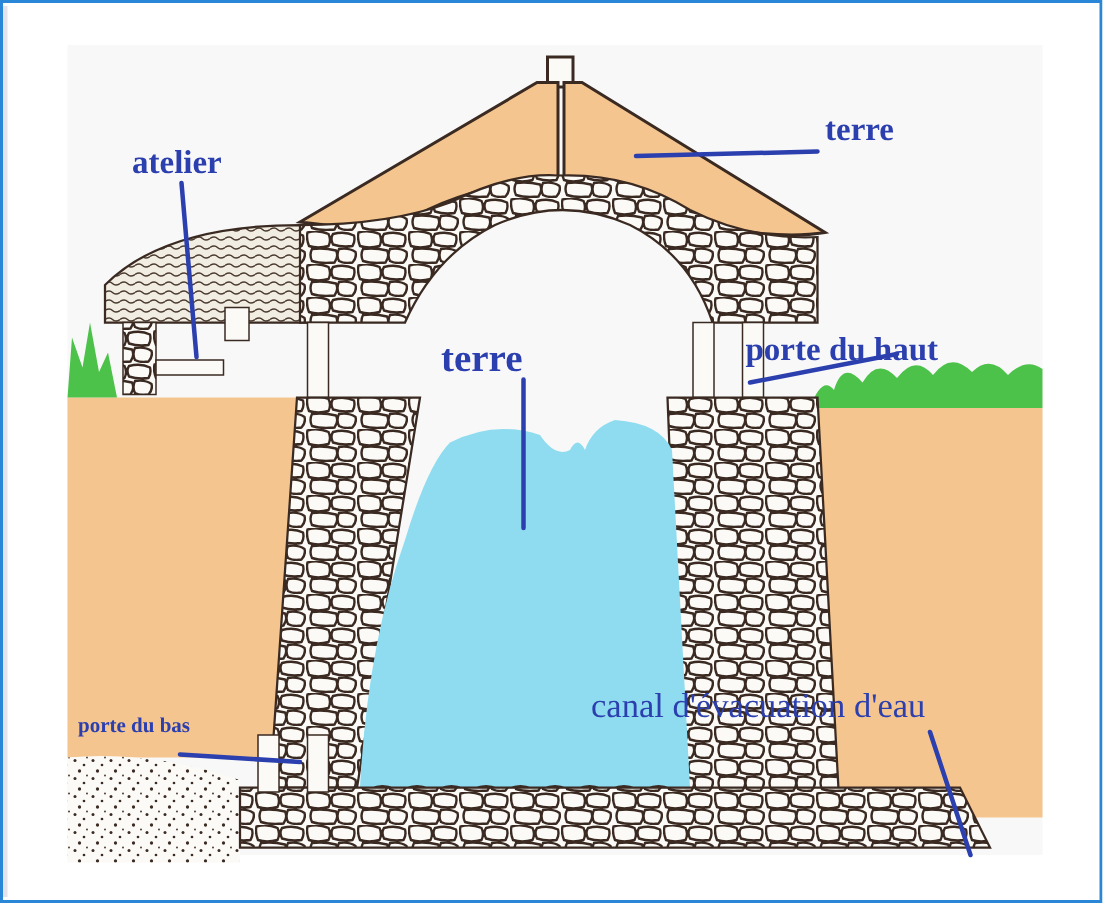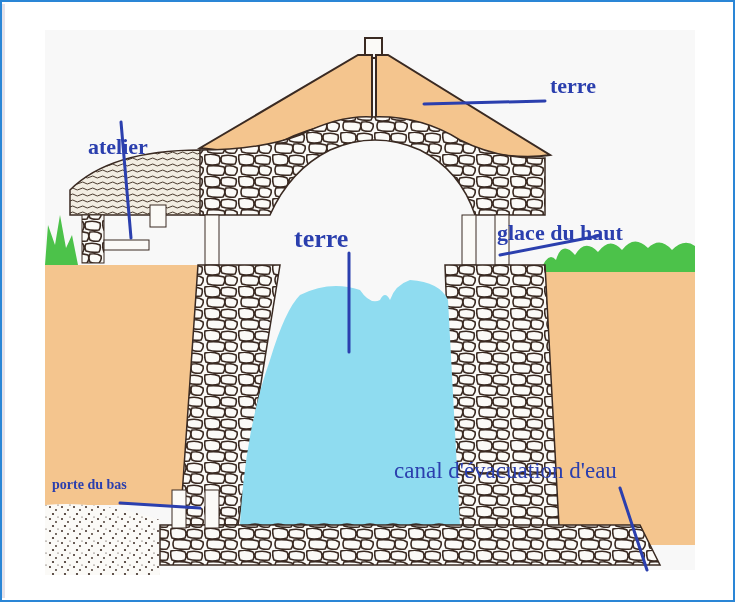--- a/index.html
+++ b/index.html
@@ -86,18 +86,18 @@
   <g stroke="#2b3fae" stroke-width="3" fill="none" stroke-linecap="round">
     <line x1="121" y1="122" x2="131" y2="238"></line>
     <line x1="424" y1="104" x2="545" y2="101"></line>
     <line x1="349" y1="253" x2="349" y2="352"></line>
     <line x1="500" y1="255" x2="598" y2="236"></line>
     <line x1="120" y1="503" x2="200" y2="508"></line>
     <line x1="620" y1="488" x2="647" y2="570"></line>
   </g>
 </svg>
 
-<div class="label" style="left:88px;top:97px;font-size:22px;margin-top:39px;">atelier</div>
+<div class="label" style="left:88px;top:97px;font-size:22px;">atelier</div>
 <div class="label" style="left:550px;top:75px;font-size:22px;">terre</div>
 <div class="label" style="left:294px;top:226px;font-size:26px;">terre</div>
-<div class="label" style="left:497px;top:222px;font-size:22px;">glace du haut</div>
+<div class="label" style="left:497px;top:222px;font-size:22px;">porte du haut</div>
 <div class="label" style="left:52px;top:478px;font-size:14px;">porte du bas</div>
 <div class="label normal" style="left:394px;top:459px;font-size:23px;">canal d'évacuation d'eau</div>
 
 </body></html>

